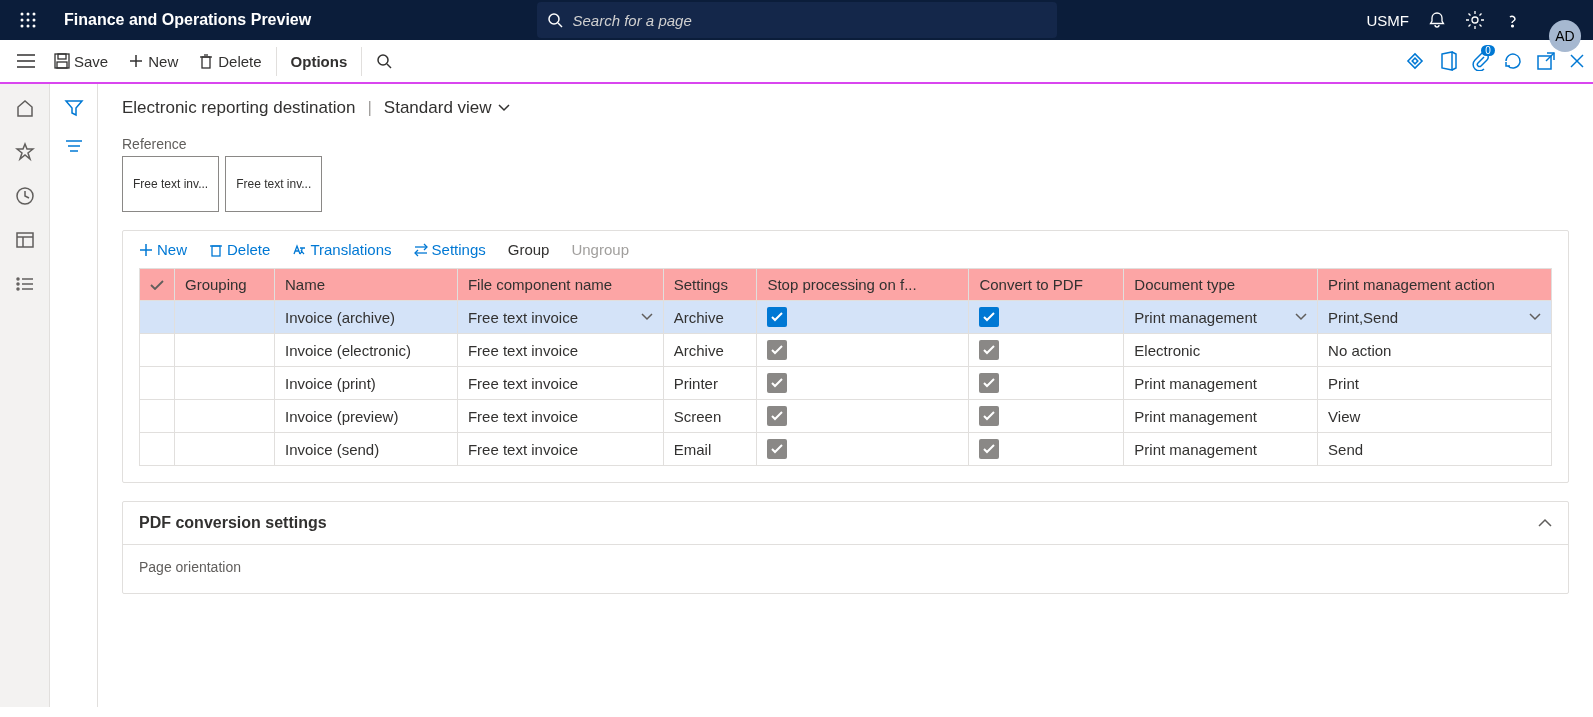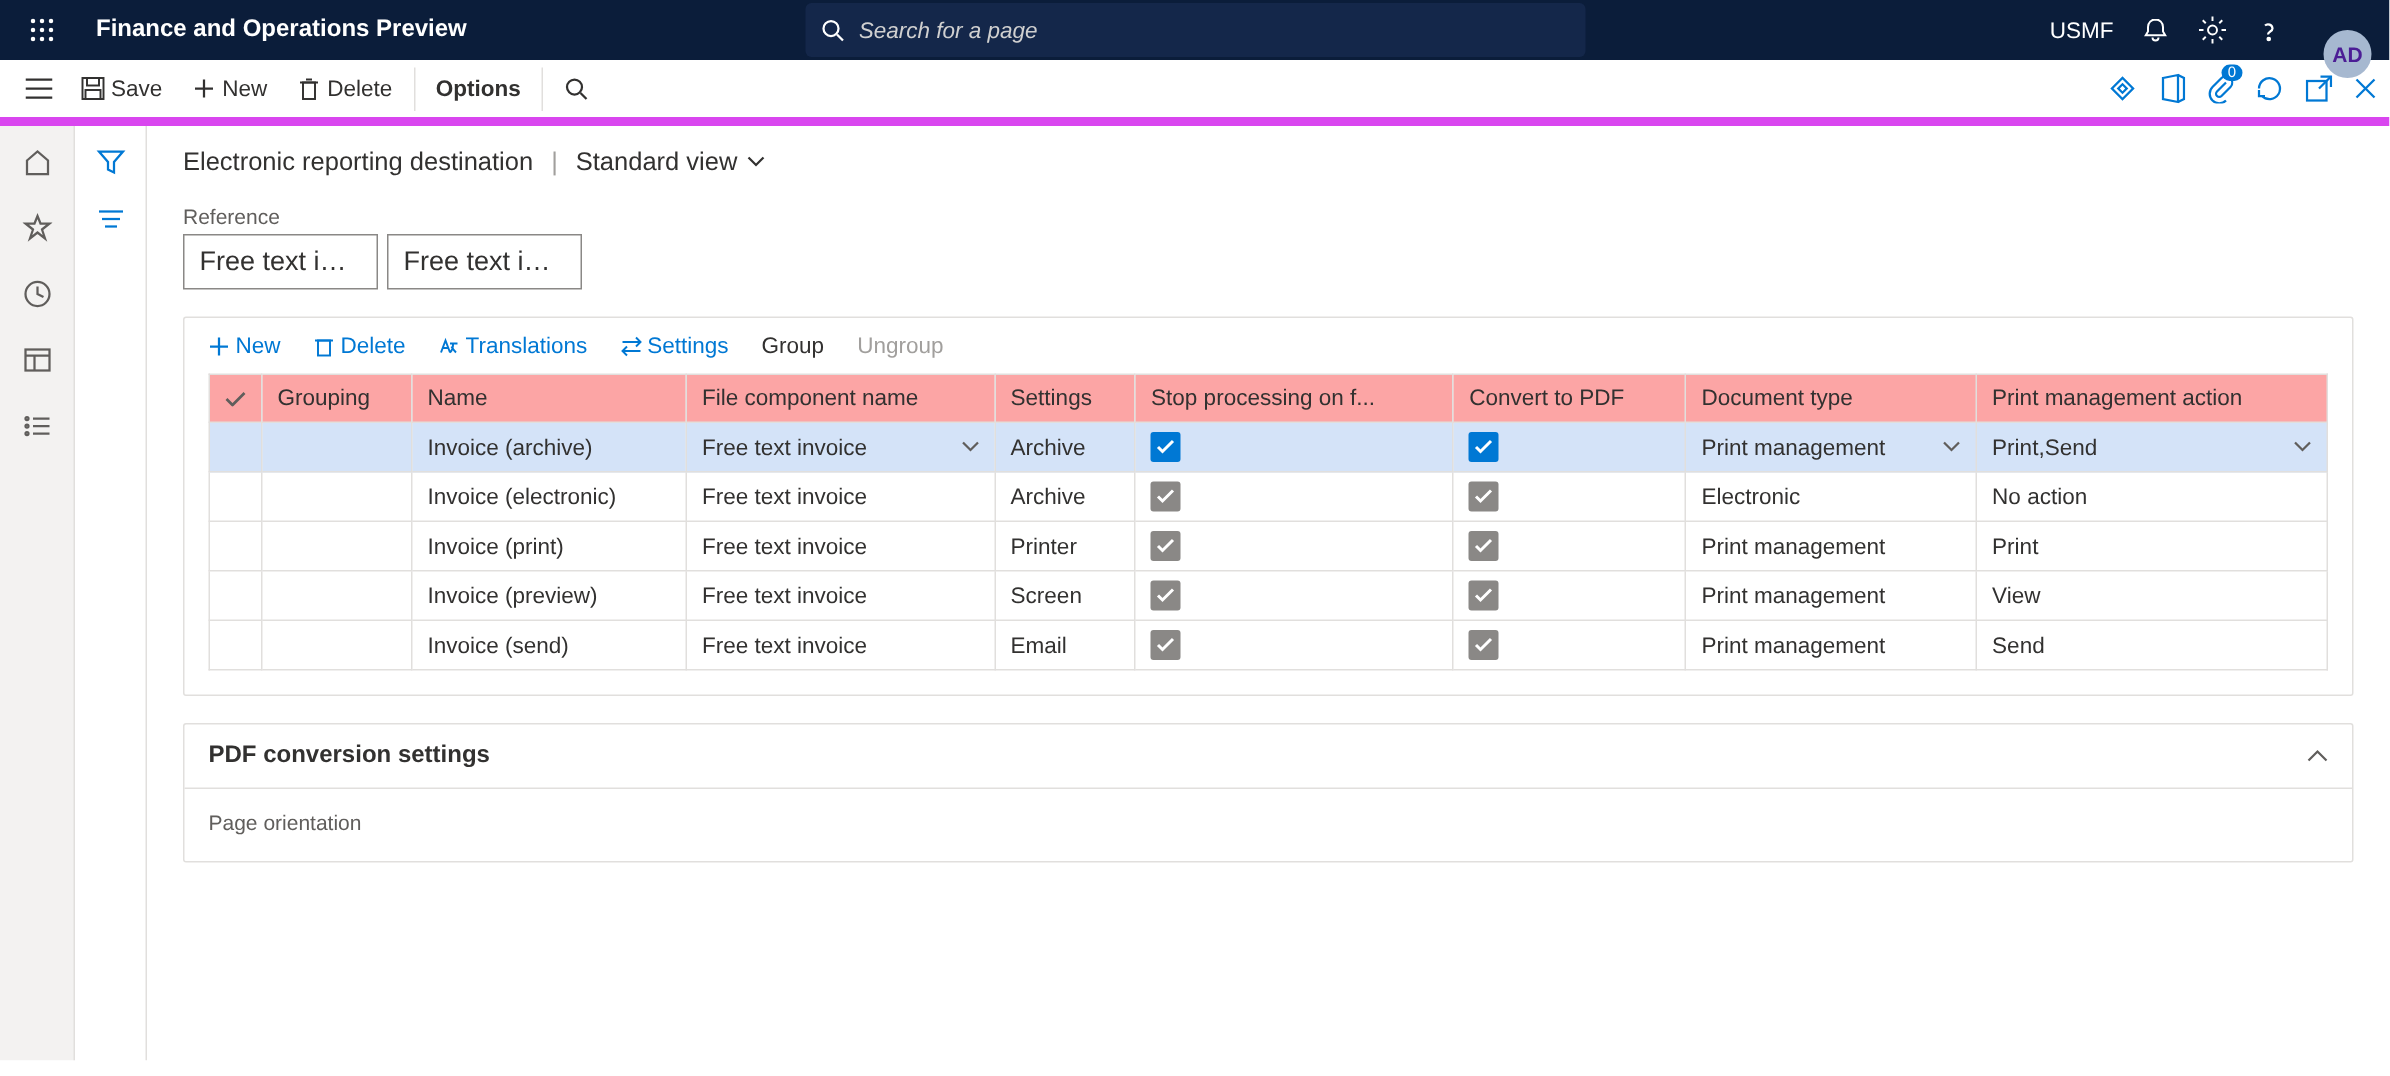--- a/index.html
+++ b/index.html
@@ -9,24 +9,24 @@
 .topnav { height: 40px; background: #0b1d3a; color: #fff; display: flex; align-items: center; padding: 0 12px; }
 .waffle { width: 32px; height: 32px; display: flex; align-items: center; justify-content: center; cursor: pointer; }
 .app-title { font-weight: 600; font-size: 16px; margin-left: 20px; }
 .search-wrap { margin-left: auto; margin-right: auto; position: absolute; left: 50%; transform: translateX(-50%); }
 .search-box { width: 520px; height: 36px; background: #14274a; border: none; border-radius: 4px; color: #fff; padding: 0 12px 0 36px; font-size: 15px; }
 .search-box::placeholder { color: #d0d0d0; font-style: italic; }
 .search-icon-sb { position: absolute; left: 10px; top: 50%; transform: translateY(-50%); color: #fff; }
 .topnav-right { margin-left: auto; display: flex; align-items: center; gap: 18px; }
 .company { font-size: 15px; }
 .top-icon { cursor: pointer; display: flex; align-items: center; }
-.avatar { width: 32px; height: 32px; border-radius: 50%; background: #a6b8d0; color: #4c1d95; display: flex; align-items: center; justify-content: center; font-weight: 700; margin-left: 8px; margin-top: 31px; }
-
-
-.actionbar { height: 44px; border-bottom: 6px solid #d946ef; display: flex; align-items: center; padding: 0 8px; background: #fff; }
+.avatar { width: 32px; height: 32px; border-radius: 50%; background: #a6b8d0; color: #000000; display: flex; align-items: center; justify-content: center; font-weight: 400; margin-left: 8px; margin-top: 31px; }
+
+
+.actionbar { height: 44px; border-bottom: 2px solid #d946ef; display: flex; align-items: center; padding: 0 8px; background: #fff; }
 .hamburger { width: 36px; display: flex; justify-content: center; cursor: pointer; }
 .ab-btn { display: flex; align-items: center; gap: 4px; padding: 6px 10px; cursor: pointer; color: #323130; font-size: 15px; }
 .ab-btn.options { font-weight: 600; border-left: 1px solid #e1dfdd; border-right: 1px solid #e1dfdd; padding: 6px 14px; margin: 0 4px; }
 .ab-right { margin-left: auto; display: flex; gap: 14px; align-items: center; color: #0078d4; }
 .ab-right .ic { cursor: pointer; position: relative; }
 .badge { position: absolute; top: -6px; right: -6px; background: #0078d4; color: #fff; border-radius: 8px; font-size: 10px; padding: 0 4px; min-width: 14px; text-align: center; }
 
 
 .main { display: flex; height: calc(100vh - 94px); }
 .leftrail { width: 50px; background: #f3f2f1; border-right: 1px solid #e1dfdd; display: flex; flex-direction: column; align-items: center; padding-top: 14px; gap: 24px; }
@@ -34,21 +34,21 @@
 .filterrail { width: 48px; border-right: 1px solid #e1dfdd; display: flex; flex-direction: column; align-items: center; padding-top: 14px; gap: 20px; color: #0078d4; }
 .filterrail .ri { cursor: pointer; }
 .content { flex: 1; overflow-y: auto; padding: 14px 24px; background: #fff; }
 
 .breadcrumb { display: flex; align-items: center; gap: 12px; font-size: 17px; color: #323130; margin-bottom: 18px; }
 .breadcrumb .sep { color: #a19f9d; }
 .view-sel { display: flex; align-items: center; gap: 6px; cursor: pointer; }
 
 .ref-label { font-size: 14px; color: #605e5c; margin-bottom: 4px; }
 .ref-pills { display: flex; gap: 6px; margin-bottom: 18px; }
-.pill { border: 1px solid #8a8886; padding: 7px 10px; font-size: 18px; max-width: 130px; overflow: hidden; white-space: nowrap; text-overflow: ellipsis; cursor: pointer; }
+.pill { border: 1px solid #8a8886; padding: 20px 10px; font-size: 12px; max-width: 130px; overflow: hidden; white-space: nowrap; text-overflow: ellipsis; cursor: pointer; }
 
 .card { border: 1px solid #e1dfdd; border-radius: 2px; margin-bottom: 18px; }
 .card-title { font-weight: 600; font-size: 16px; padding: 12px 16px; border-bottom: 1px solid #e1dfdd; display: flex; align-items: center; }
 .card-title .collapse { margin-left: auto; color: #605e5c; cursor: pointer; }
 .card-toolbar { padding: 10px 16px; display: flex; gap: 22px; align-items: center; color: #0078d4; font-size: 15px; }
 .tb-link { cursor: pointer; display: flex; align-items: center; gap: 4px; }
 .tb-link.disabled { color: #a19f9d; cursor: default; }
 .tb-link.dark { color: #323130; }
 
 

